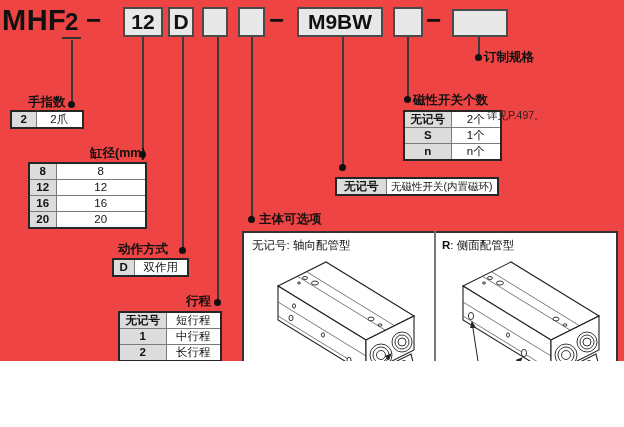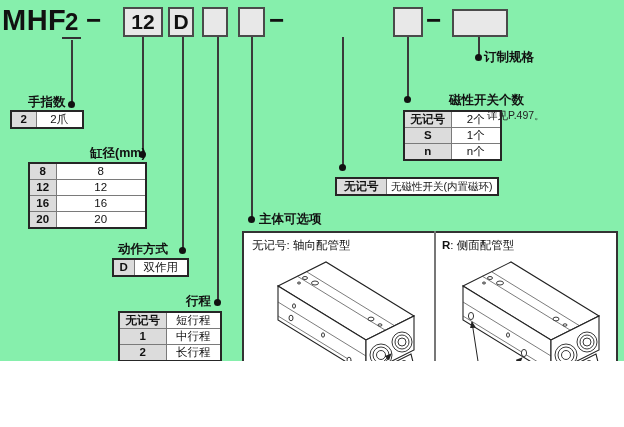--- a/index.html
+++ b/index.html
@@ -1,17 +1,17 @@
 <!DOCTYPE html>
 <html><head>
 <meta charset="utf-8">
 <style>
   html,body{margin:0;padding:0;background:#fff;}
   #canvas{
-    position:relative;width:624px;height:361px;background:#86efac;overflow:hidden;
+    position:relative;width:624px;height:361px;background:#ef4444;overflow:hidden;
     font-family:"Liberation Sans","DejaVu Sans",sans-serif;color:#111;
   }
   .abs{position:absolute;}
   
   .code-prefix{font-size:29px;font-weight:bold;letter-spacing:0.5px;}
   .code-digit{font-size:24px;font-weight:bold;border-bottom:2.5px solid #333;padding:0 3px 1px 3px;}
   .code-dash{font-size:26px;font-weight:bold;}
   .cbox{
     background:#e8e8e8;border:2px solid #4a4a4a;box-sizing:border-box;
     display:flex;align-items:center;justify-content:center;
@@ -45,20 +45,21 @@
 <div id="canvas">
 
   <span class="abs code-prefix" style="left:2px;top:4px;">MHF</span>
   <span class="abs code-digit" style="left:62px;top:8px;">2</span>
   <span class="abs code-dash" style="left:86px;top:5px;">−</span>
   <div class="abs cbox" style="left:123px;top:7px;width:40px;height:30px;">12</div>
   <div class="abs cbox" style="left:168px;top:7px;width:26px;height:30px;">D</div>
   <div class="abs cbox" style="left:202px;top:7px;width:26px;height:30px;"></div>
   <div class="abs cbox" style="left:238px;top:7px;width:27px;height:30px;"></div>
   <span class="abs code-dash" style="left:269px;top:5px;">−</span>
+  <div class="abs cbox" style="left:297px;top:7px;width:86px;height:30px;">M9BW</div>
   <div class="abs cbox" style="left:393px;top:7px;width:30px;height:30px;"></div>
   <span class="abs code-dash" style="left:426px;top:5px;">−</span>
   <div class="abs cbox" style="left:452px;top:9px;width:56px;height:28px;"></div>
 
   <div class="abs vline" style="left:71px;top:40px;height:64px;"></div>
   <div class="abs vline" style="left:142px;top:37px;height:117px;"></div>
   <div class="abs vline" style="left:182px;top:37px;height:213px;"></div>
   <div class="abs vline" style="left:217px;top:37px;height:265px;"></div>
   <div class="abs vline" style="left:251px;top:37px;height:182px;"></div>
   <div class="abs vline" style="left:342px;top:37px;height:130px;"></div>
@@ -143,21 +144,21 @@
           <td class="key">1</td>
         <td class="val">中行程</td>
         </tr>
     <tr>
           <td class="key">2</td>
         <td class="val">长行程</td>
         </tr>
   </tbody>
     </table>
 
-  <div class="abs ctitle" style="left:413px;top:92px;margin-left:36px;">磁性开关个数</div>
+  <div class="abs ctitle" style="left:413px;top:92px;">磁性开关个数</div>
   <table class="abs ct" style="left:403px;top:110px;">
     <colgroup>
         <col style="width:47px">
         <col style="width:50px">
       </colgroup>
     <tbody>
         <tr>
           <td class="key">无记号</td>
         <td class="val">2个</td>
         </tr>

